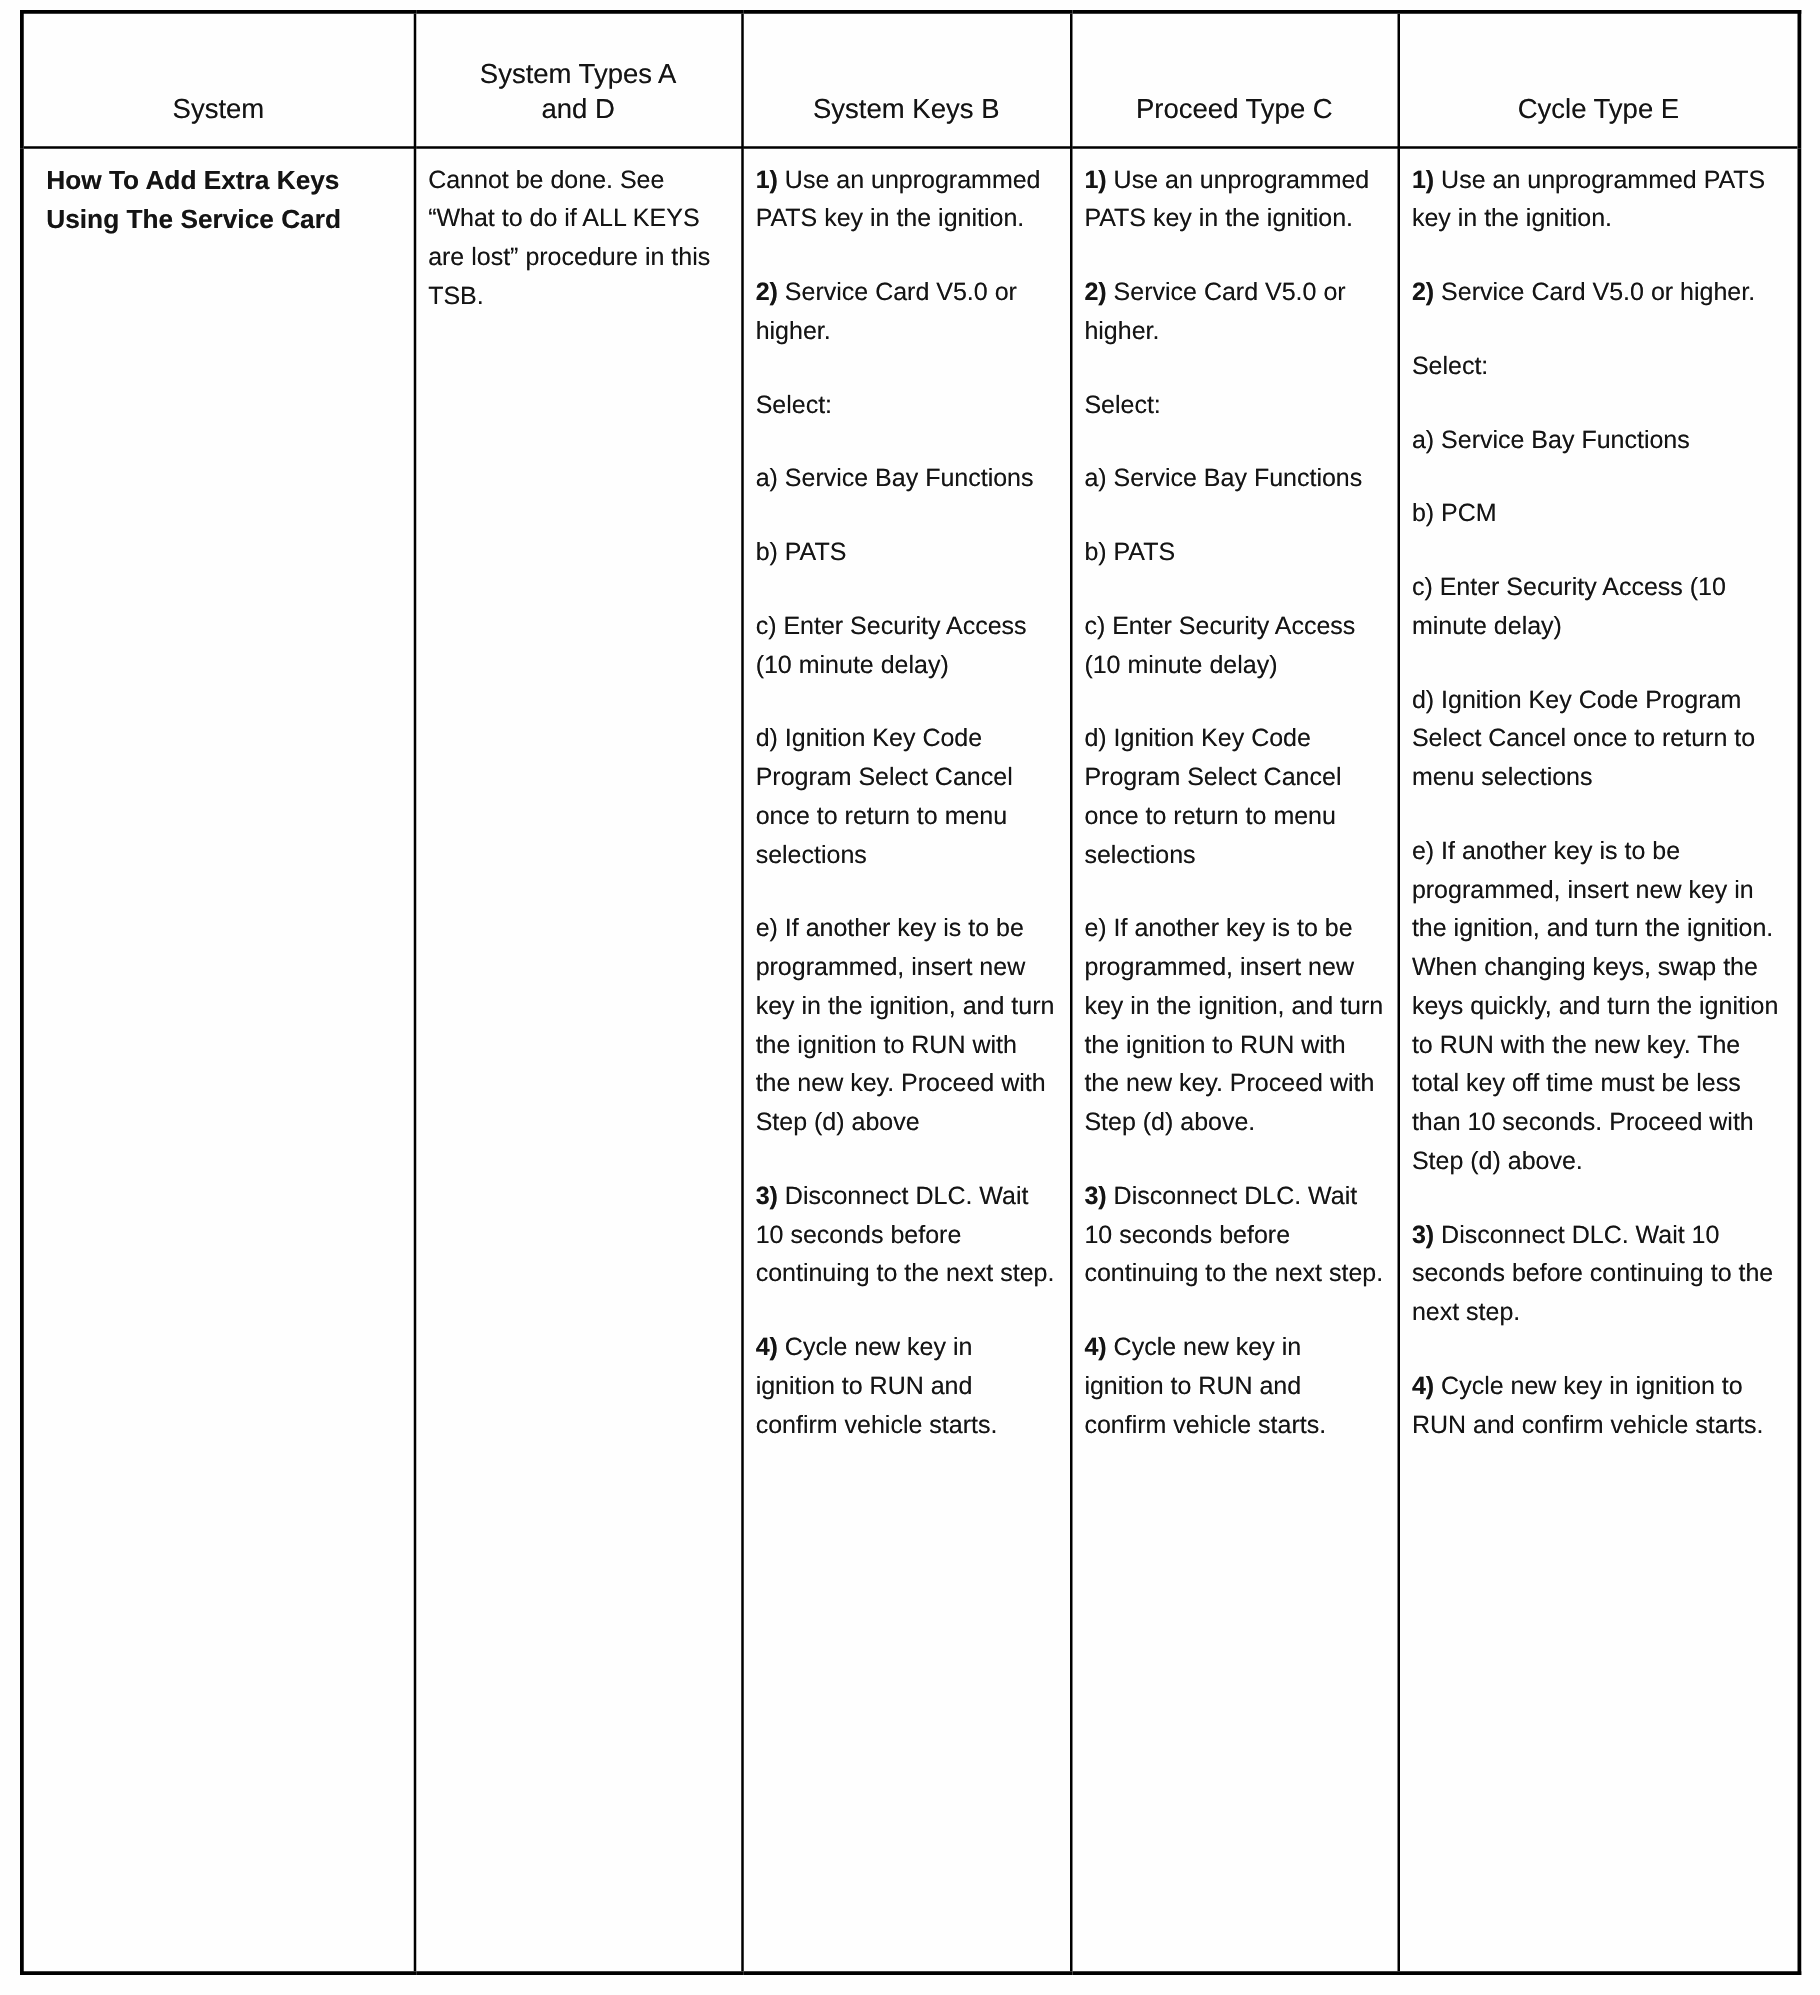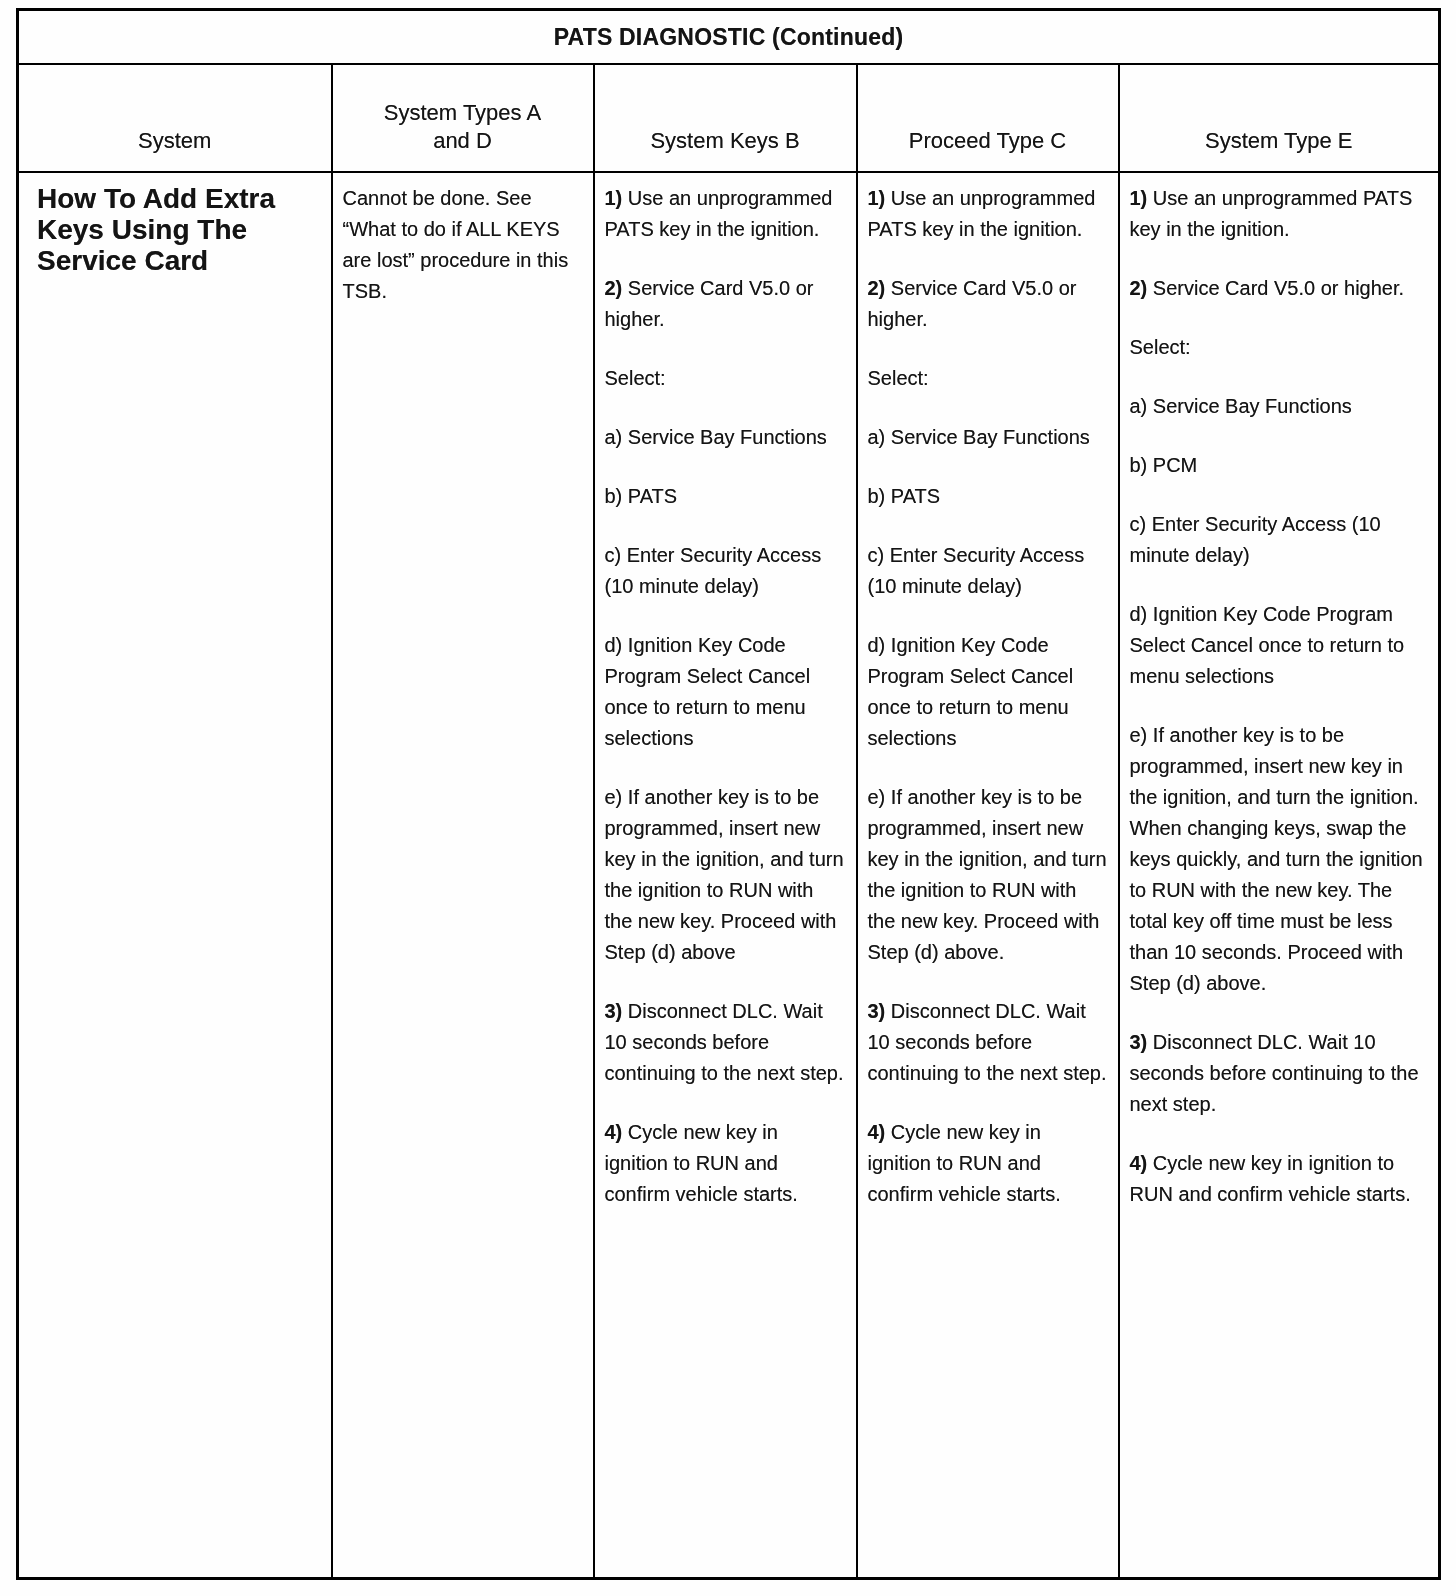--- a/index.html
+++ b/index.html
@@ -61,21 +61,21 @@
     line-height: 31px;
   }
   .body-cell p {
     margin: 0 0 28px 0;
   }
   .body-cell p:last-child {
     margin-bottom: 0;
   }
   .action-text {
     font-weight: bold;
-    font-size: 28px;
+    font-size: 21px;
     line-height: 31px;
     padding-left: 8px;
   }
   .sn { font-weight: bold; }
   .u { }
   
   .page { text-shadow: 0 0 0.5px rgba(20,20,20,0.55); }
 </style>
 </head>
 <body>
@@ -84,31 +84,28 @@
   <table class="doc">
     <colgroup>
       <col style="width:314px">
       <col style="width:262px">
       <col style="width:263px">
       <col style="width:262px">
       <col style="width:321px">
     </colgroup>
 
     <tbody>
-        <tr>
-      <td class="title-cell" colspan="5">PATS DIAGNOSTIC (Continued)</td>
-    </tr>
 
     <tr>
       <td class="head-cell">System</td>
       <td class="head-cell">System Types A
 and D</td>
       <td class="head-cell">System Keys B</td>
       <td class="head-cell">Proceed Type C</td>
-      <td class="head-cell">System Type E</td>
+      <td class="head-cell">Cycle Type E</td>
     </tr>
 
     <tr>
       <td class="body-cell">
         <p class="action-text">How To Add Extra Keys Using The Service Card</p>
       </td>
 
       <td class="body-cell">
         <p>Cannot be done. See “What to do if ALL KEYS are lost” procedure in this TSB.</p>
       </td>

